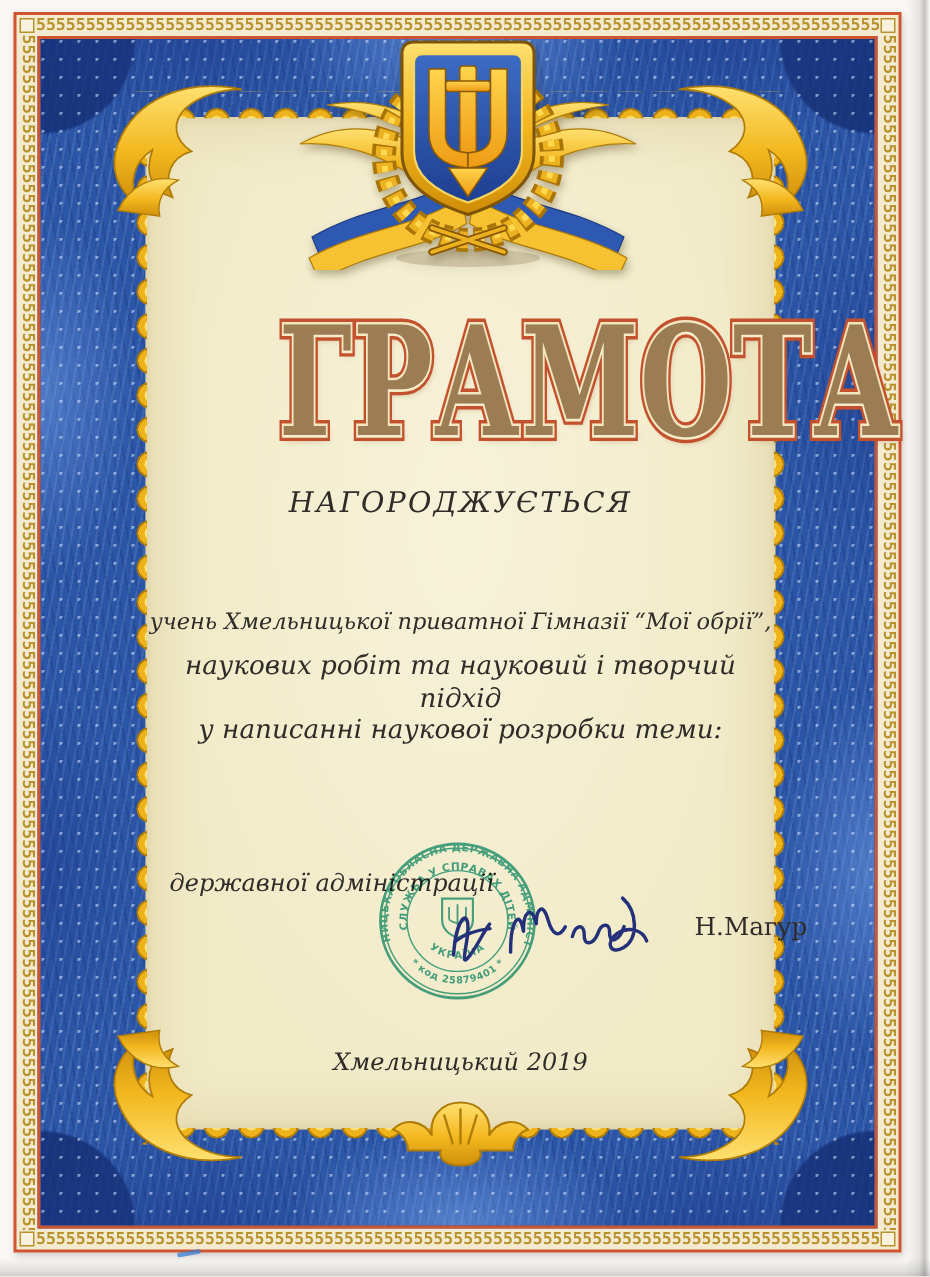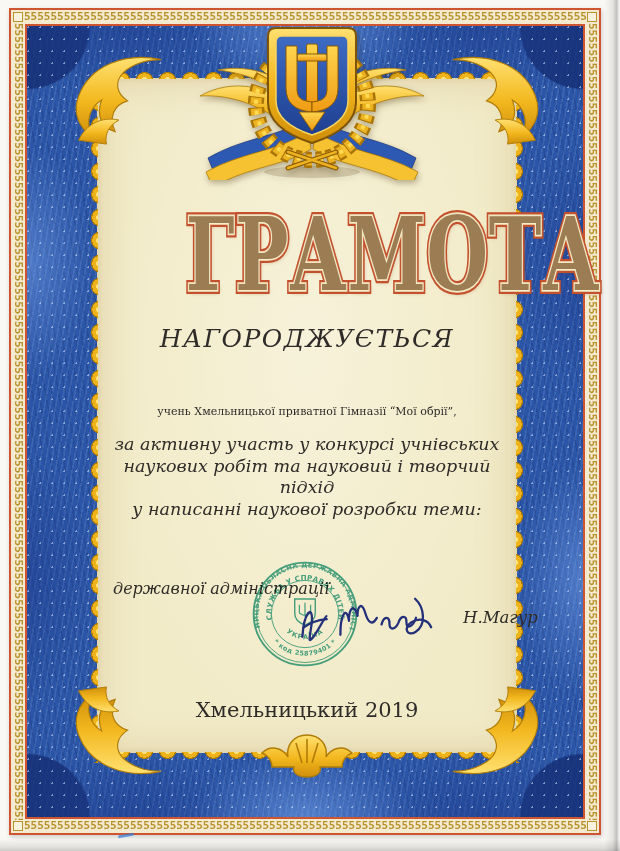--- a/index.html
+++ b/index.html
@@ -84,29 +84,29 @@
   .palmette{position:absolute;left:50%;bottom:-26px;transform:translateX(-50%);}
 
   
   .textblock{position:absolute;left:0;right:0;text-align:center;color:#2e2b28;}
   .title-wrap{top:122px;height:108px;display:grid;justify-items:center;align-items:center;}
   .title-layer{grid-area:1/1;font-family:"DejaVu Serif",serif;font-weight:bold;
     font-size:101px;line-height:1;letter-spacing:1px;transform:scaleX(.70);white-space:nowrap;}
   .t-red{-webkit-text-stroke:8px #c4512e;color:#c4512e;text-shadow:2px 3px 5px rgba(120,60,20,.35);}
   .t-cream{-webkit-text-stroke:3.5px #f1e6c0;color:#f1e6c0;}
   .t-fill{color:#9c7c52;text-shadow:0 1px 0 rgba(255,248,220,.35);}
-  .award-label{top:246px;font-style:italic;font-size:25px;letter-spacing:1.5px;}
+  .award-label{top:246px;font-style:italic;font-size:19px;letter-spacing:1.5px;}
   .recipient-name{top:297px;font-style:italic;font-size:23px;letter-spacing:.5px;}
-  .recipient-desc{top:327px;font-size:11px;}
+  .recipient-desc{top:327px;font-style:italic;font-size:15px;}
   .citation{top:356px;font-style:italic;font-size:17.5px;line-height:21.5px;}
   .signatory{position:absolute;left:16px;top:502px;text-align:left;
     font-style:italic;font-size:16px;line-height:18.5px;color:#2e2b28;}
-  .signatory-name{position:absolute;left:366px;top:530px;font-style:italic;
+  .signatory-name{position:absolute;left:366px;top:530px;
     font-size:16.5px;color:#2e2b28;}
-  .footer-line{top:620px;font-size:21px;}
+  .footer-line{top:620px;font-style:italic;font-size:16px;}
 
   .stamp{position:absolute;left:152px;top:480px;opacity:.88;mix-blend-mode:multiply;}
   .handsig{position:absolute;left:194px;top:506px;transform:rotate(-6deg);}
   .emblem{position:absolute;left:181px;top:10px;filter:drop-shadow(1px 3px 3px rgba(60,40,0,.35));}
 </style>
 </head>
 <body>
 
 <div class="page">
 
@@ -167,21 +167,20 @@
       <div class="textblock title-wrap">
         <span class="title-layer t-red">ГРАМОТА</span>
         <span class="title-layer t-cream">ГРАМОТА</span>
         <span class="title-layer t-fill">ГРАМОТА</span>
       </div>
 
       <div class="textblock award-label">НАГОРОДЖУЄТЬСЯ</div>
       <div class="textblock recipient-desc">учень Хмельницької приватної Гімназії “Мої обрії”,</div>
 
       <div class="textblock citation">
-        <div>за активну участь у конкурсі учнівських</div>
         <div>наукових робіт та науковий і творчий підхід</div>
         <div>у написанні наукової розробки теми:</div>
       </div>
 
       <div class="signatory">
         <div>державної адміністрації</div>
       </div>
       <div class="signatory-name">Н.Магур</div>
 
       <svg class="stamp" width="112" height="112" viewBox="0 0 120 120">

